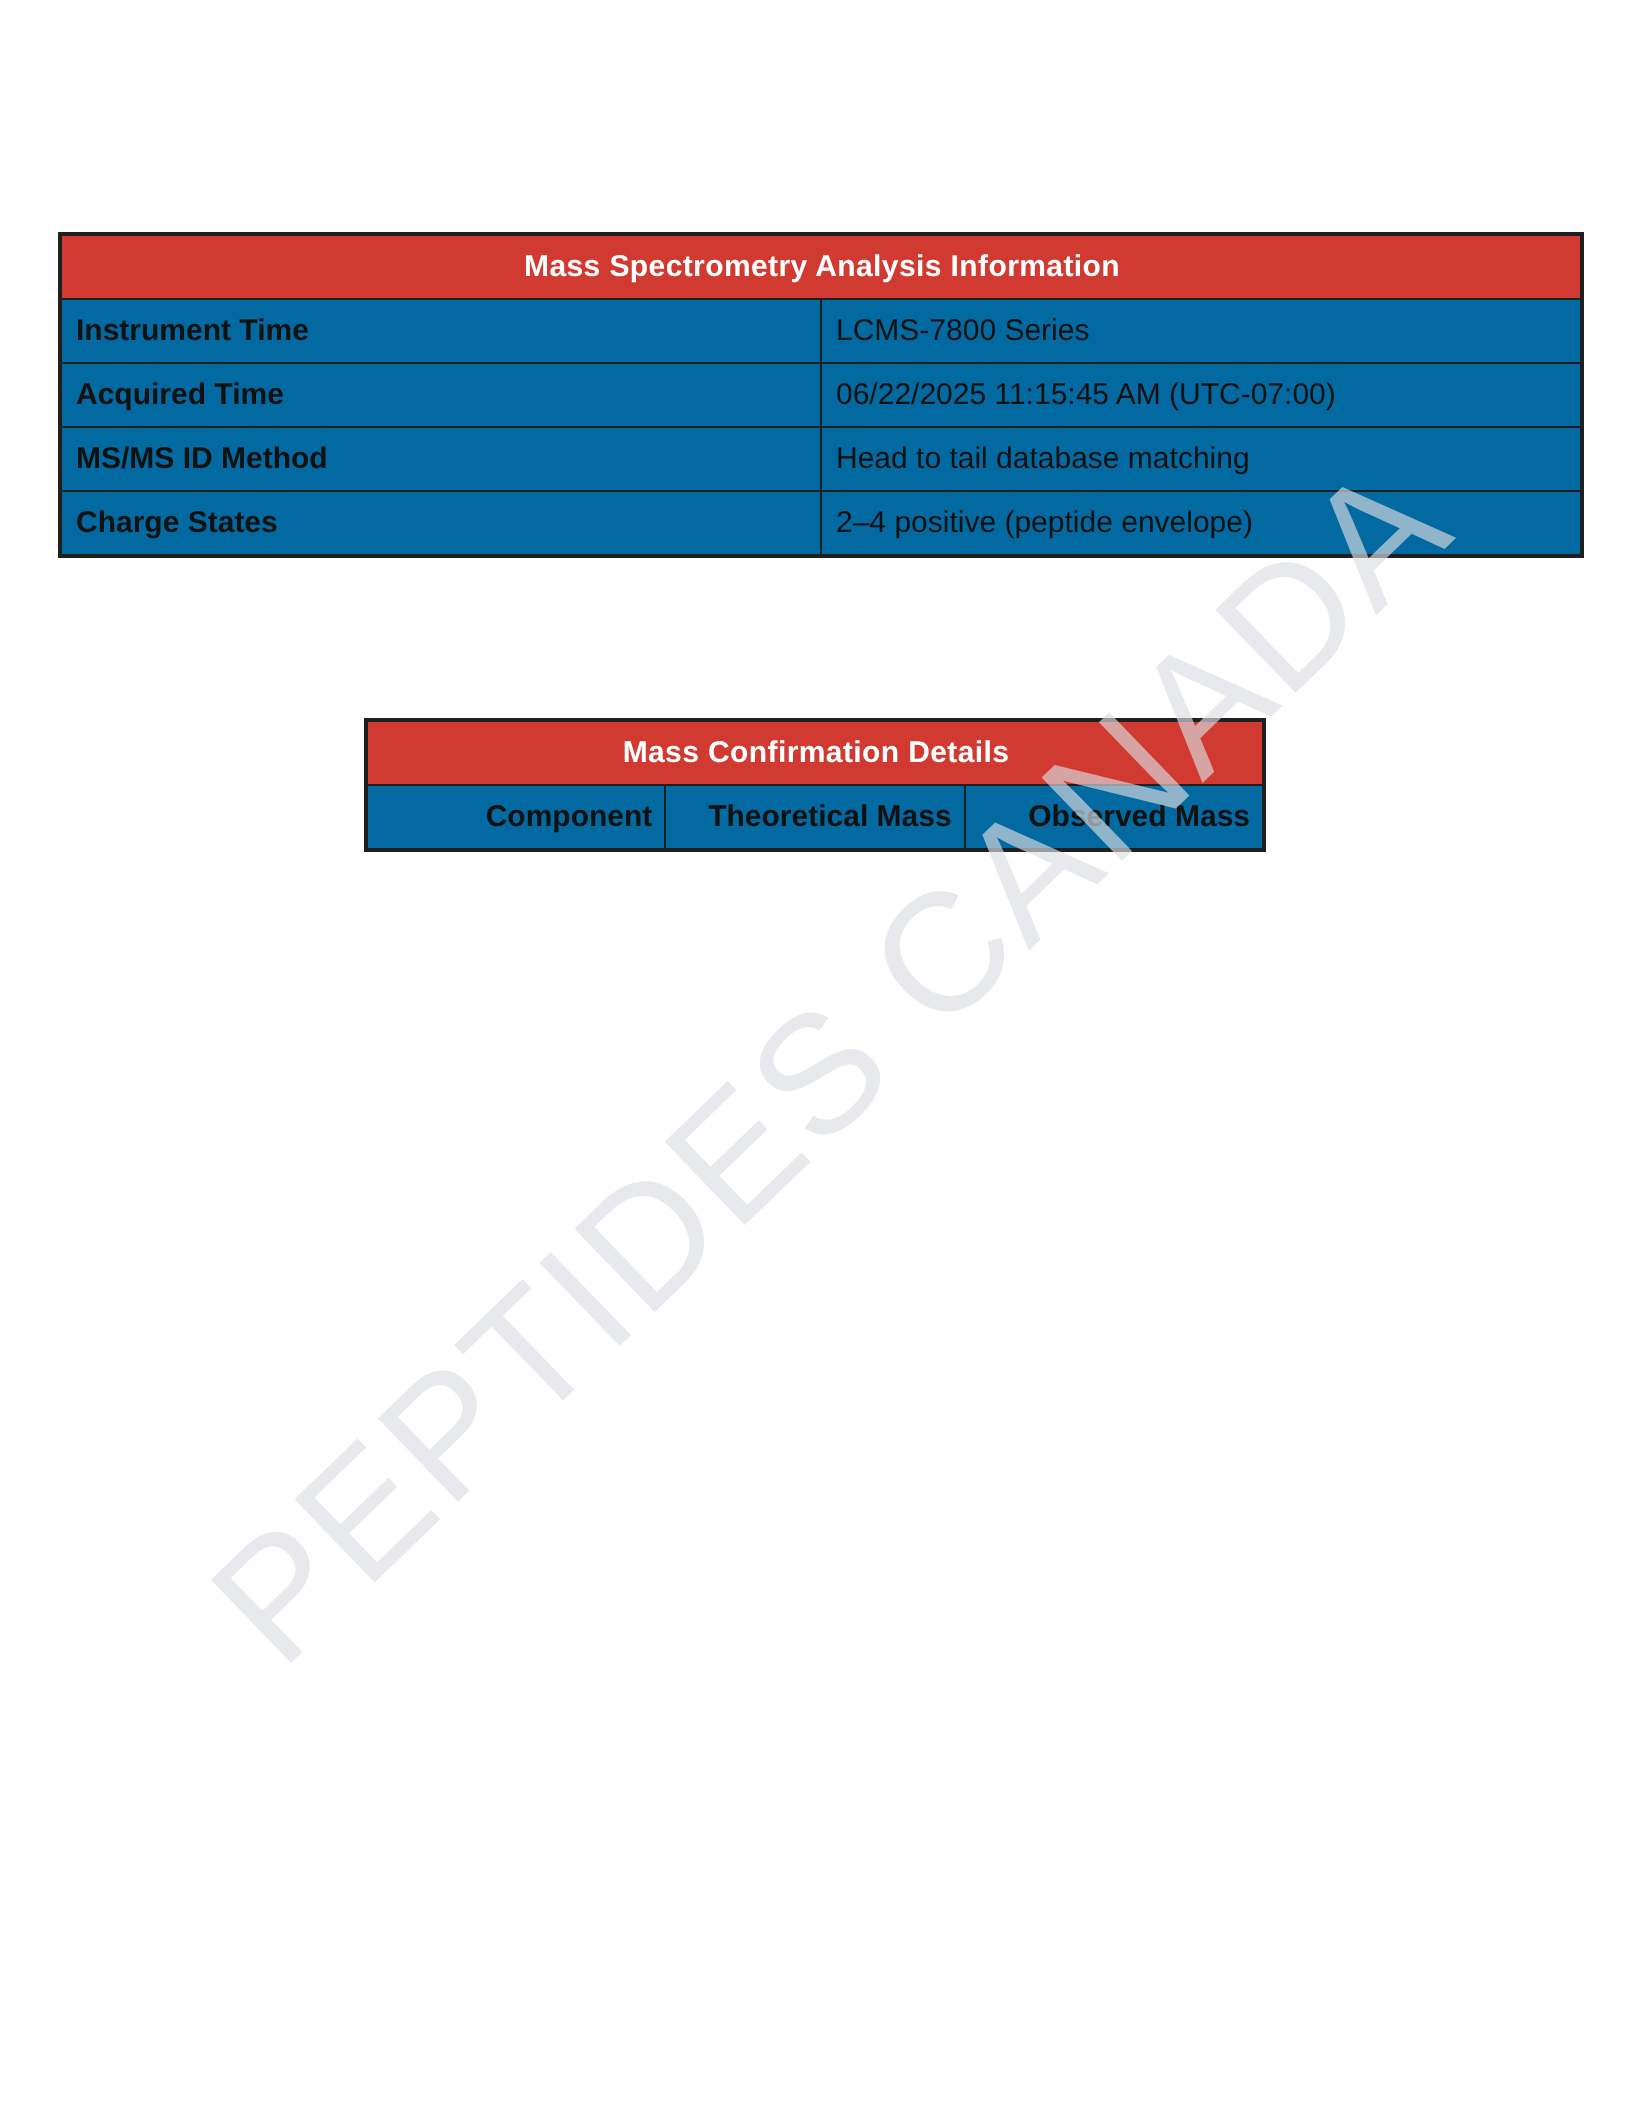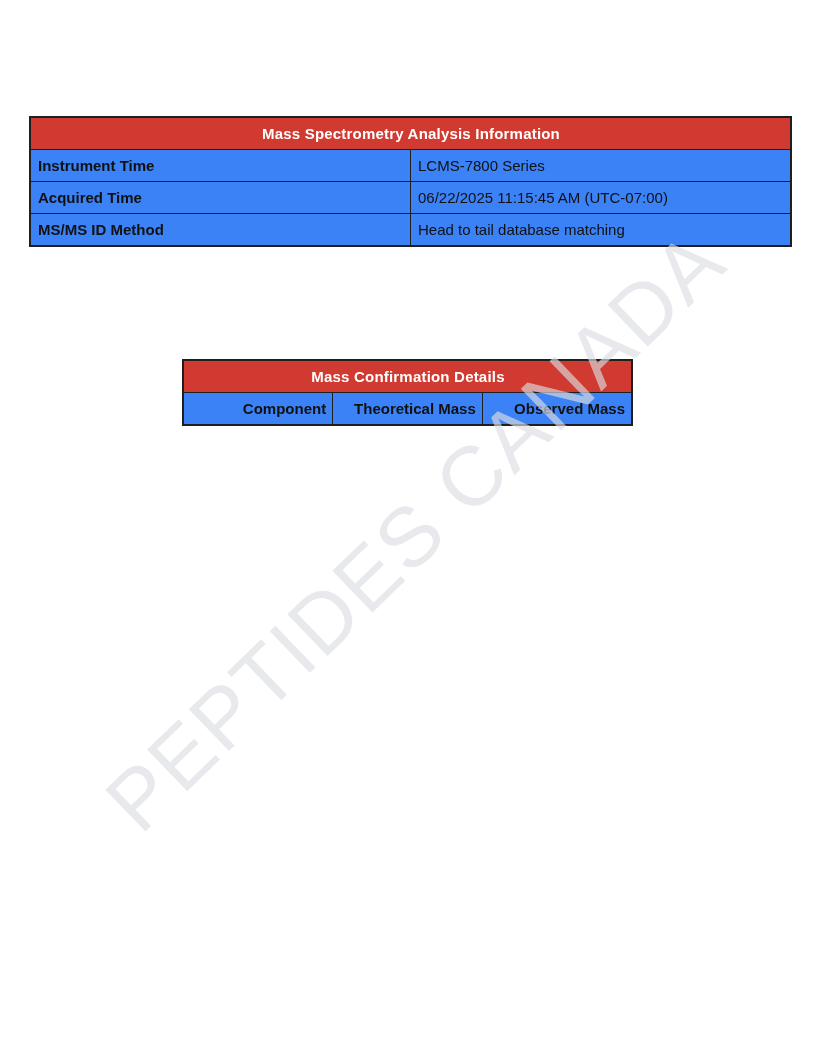--- a/index.html
+++ b/index.html
@@ -9,21 +9,21 @@
     height: 1056px;
     background: #ffffff;
     overflow: hidden;
     font-family: "Liberation Sans", sans-serif;
   }
   table.tbl {
     position: absolute;
     border-collapse: collapse;
     table-layout: fixed;
     border: 2px solid var(--border, #1f1f1f);
-    background: #3b82f6;
+    background: #0369a1;
   }
   .tbl th, .tbl td {
     border: 1px solid var(--border, #1f1f1f);
     font-size: 15px;
     color: #111111;
     text-align: left;
     vertical-align: middle;
     padding: 0 6px 0 7px;
     overflow: hidden;
     white-space: nowrap;
@@ -83,20 +83,24 @@
       <td>LCMS-7800 Series</td>
     </tr>
     <tr>
       <th class="lbl">Acquired Time</th>
       <td>06/22/2025 11:15:45 AM (UTC-07:00)</td>
     </tr>
     <tr>
       <th class="lbl">MS/MS ID Method</th>
       <td>Head to tail database matching</td>
     </tr>
+    <tr>
+      <th class="lbl">Charge States</th>
+      <td>2–4 positive (peptide envelope)</td>
+    </tr>
   </tbody>
     </table>
 
   <table class="tbl tbl2">
     <tbody>
         <tr>
       <th class="red-band" colspan="3">Mass Confirmation Details</th>
     </tr>
     <tr>
       <th class="colh c1">Component</th>

